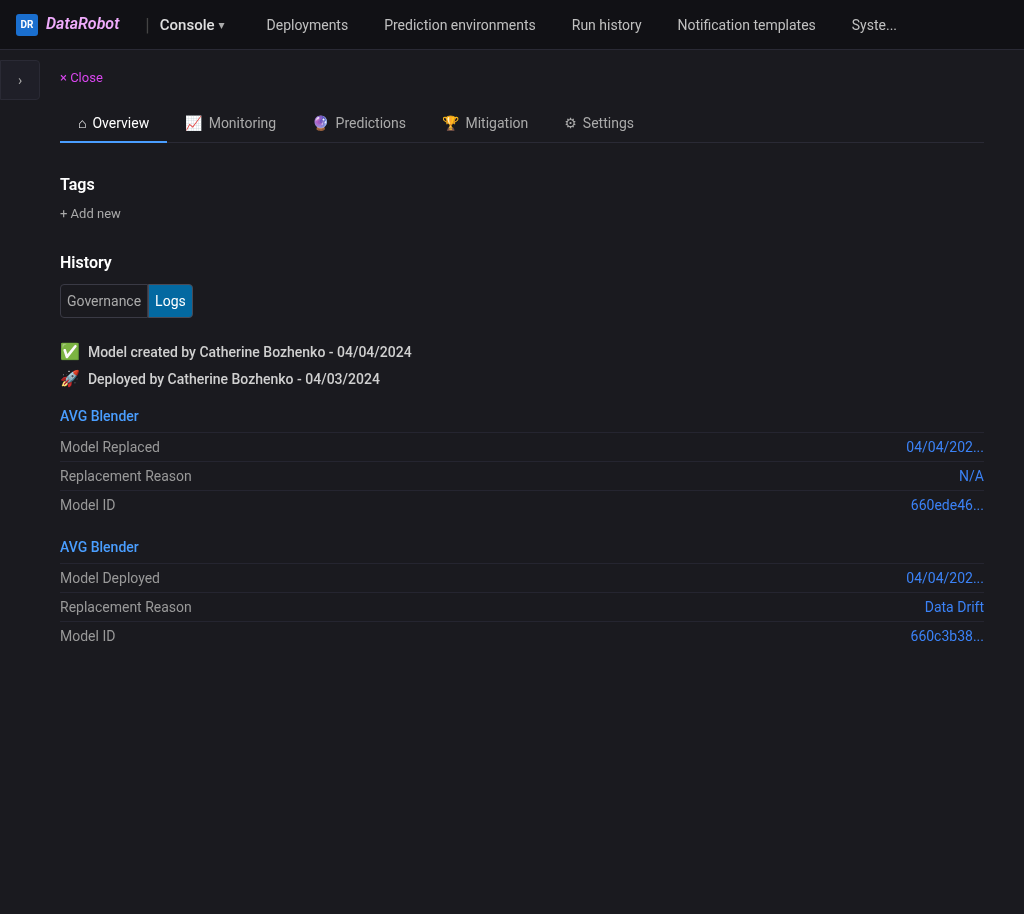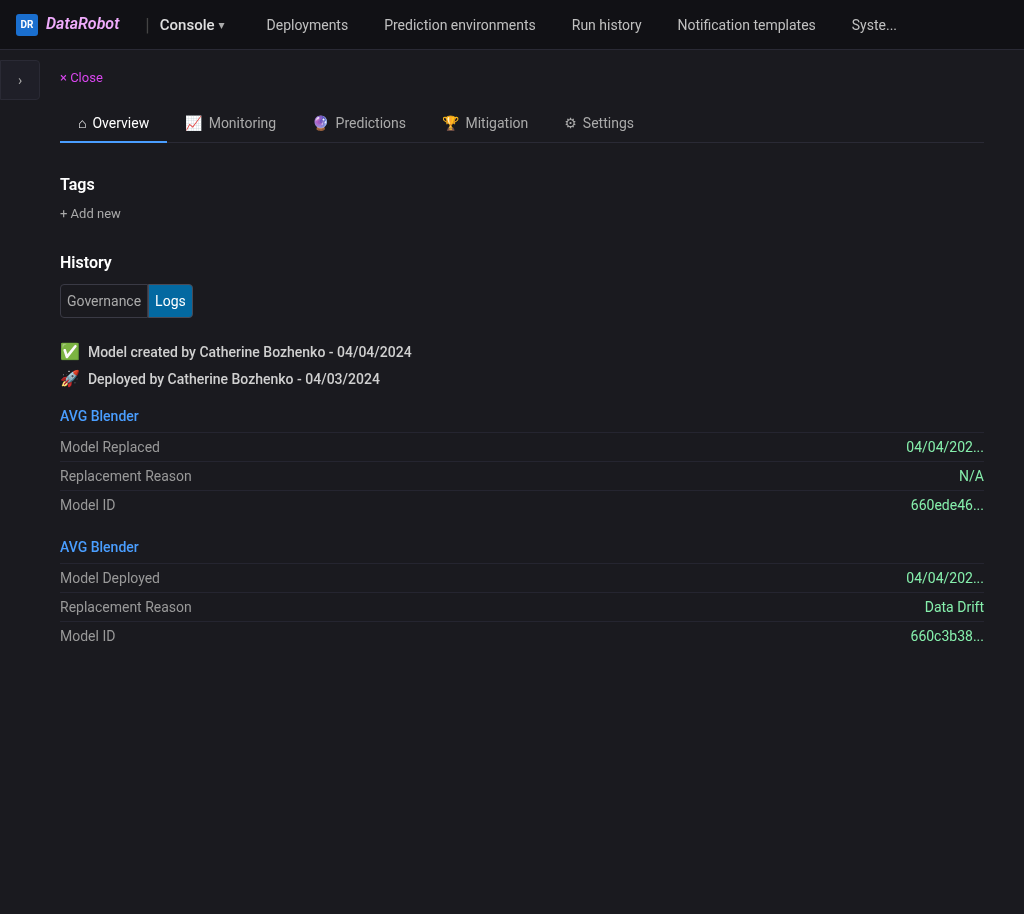--- a/index.html
+++ b/index.html
@@ -223,21 +223,21 @@
       justify-content: space-between;
       padding: 6px 0;
       color: #aaa;
       font-size: 14px;
       border-top: 1px solid #252530;
     }
     .model-detail-label {
       color: #999;
     }
     .model-detail-value {
-      color: #86efac;
+      color: #3b82f6;
       text-align: left;
     }
   </style>
 </head>
 <body>
 
 <nav class="topnav">
   <div class="topnav-logo">
     <div class="logo-icon">DR</div>
     <span class="logo-text">

